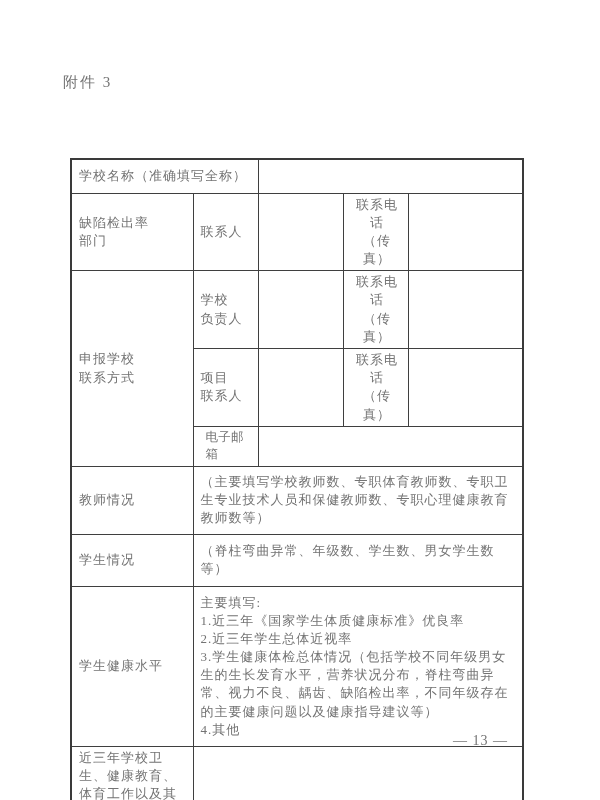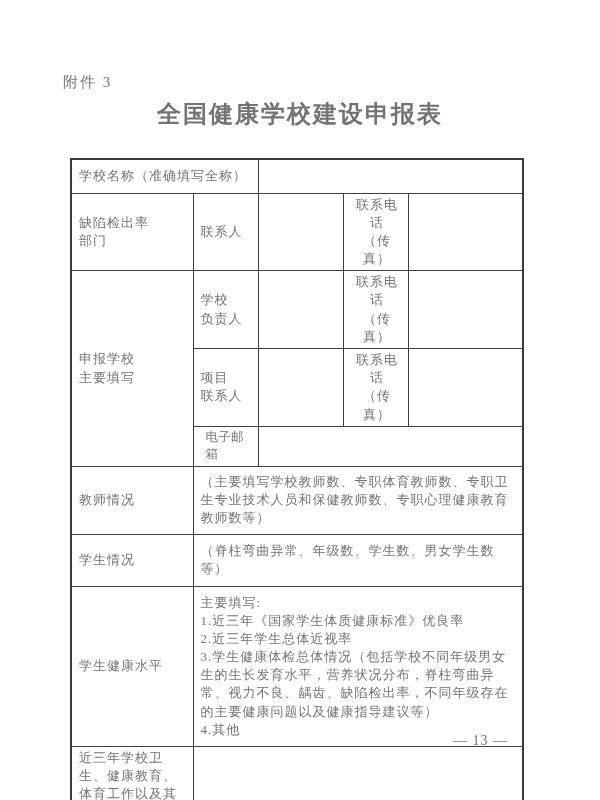--- a/index.html
+++ b/index.html
@@ -87,21 +87,20 @@
     letter-spacing: 1px;
   }
 </style>
 </head>
 <body>
 
 <div class="page">
 
   <div class="attachment">附件 3</div>
 
-  <div class="title">全国健康学校建设申报表</div>
 
   <table class="form">
     <colgroup>
       <col style="width:122px">
       <col style="width:65px">
       <col style="width:85px">
       <col style="width:65px">
       <col style="width:115px">
     </colgroup>
 
@@ -116,21 +115,21 @@
 部门</td>
       <td>联系人</td>
       <td></td>
       <td class="phone-cell pre">联系电话
 （传真）</td>
       <td></td>
     </tr>
 
     <tr style="height:32px">
       <td rowspan="3" class="pre">申报学校
-主要填写</td>
+联系方式</td>
       <td class="pre">学校
 负责人</td>
       <td></td>
       <td class="phone-cell pre">联系电话
 （传真）</td>
       <td></td>
     </tr>
     <tr style="height:38px">
       <td class="pre">项目
 联系人</td>

